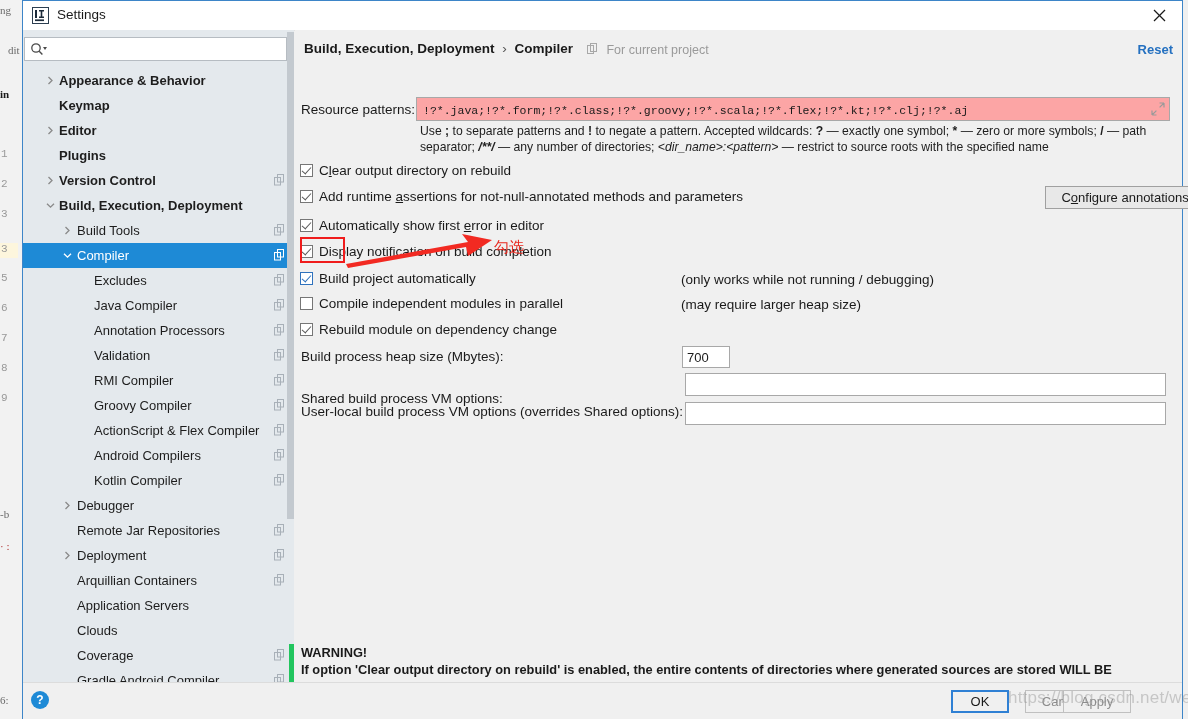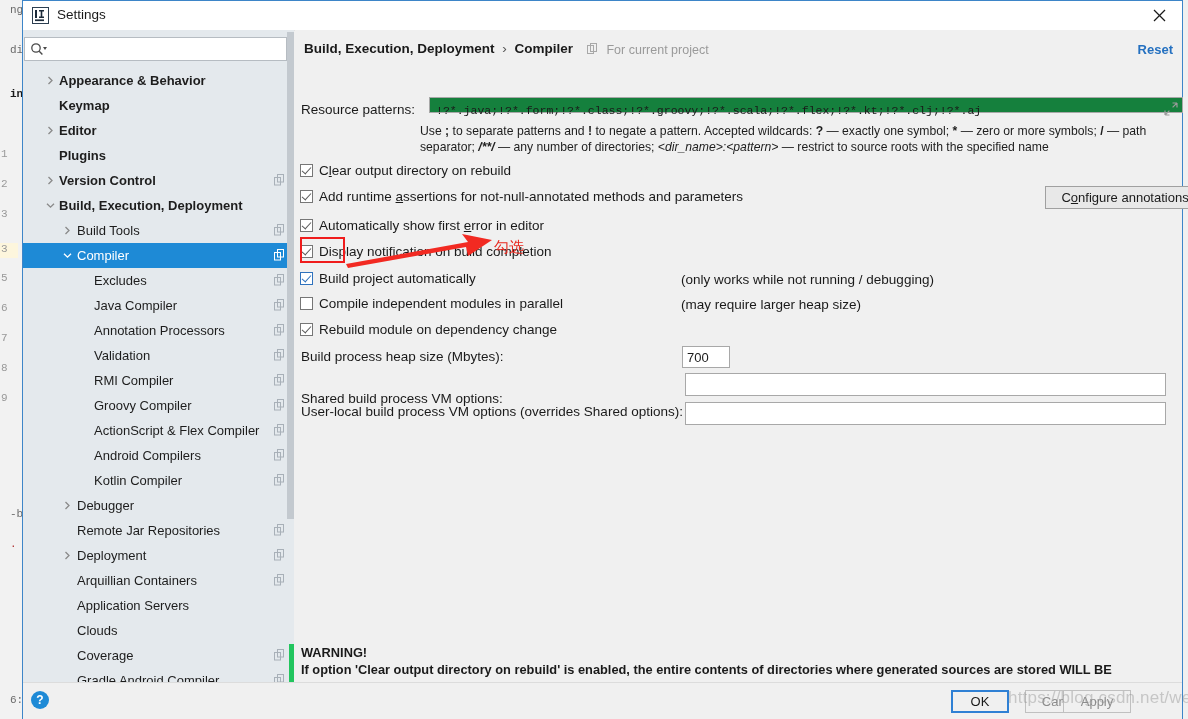--- a/index.html
+++ b/index.html
@@ -22,26 +22,25 @@
     background: #ffffff;
     overflow: hidden;
   }
   .ide-left-strip {
     position: absolute; left: 0; top: 0; width: 22px; height: 719px;
     background: #f2f2f2;
     border-right: 1px solid #c8c8c8;
   }
   .ide-frag {
     position: absolute;
-    font-family: Liberation Mono, monospace;
+    font-family: Liberation Serif, serif;
     font-size: 11px;
     color: #6a6a6a;
     white-space: nowrap;
     overflow: hidden;
-    padding-left: 10px;
   }
   .ide-frag.bold { font-weight: bold; color: #1a1a1a; }
   .ide-linenum {
     position: absolute; left: 1px;
     font-family: "Liberation Mono", monospace;
     font-size: 11px; color: #999;
   }
   .ide-hl { position: absolute; left: 0; width: 18px; height: 15px; background: #fdf6dd; }
   .ide-right-strip {
     position: absolute; right: 0; top: 0; width: 6px; height: 719px;
@@ -175,23 +174,23 @@
   .reset {
     position: absolute; right: 9px; top: 12px;
     font-size: 13px; font-weight: bold; color: #2470c0;
     cursor: pointer;
   }
   .rp-label {
     position: absolute; left: 6px; top: 72px;
     font-size: 13.5px; color: #1a1a1a;
   }
   .rp-field {
-    position: absolute; left: 134px; top: 67px;
-    width: 754px; height: 16px;
-    background: #15803d;
+    position: absolute; left: 121px; top: 67px;
+    width: 754px; height: 24px;
+    background: #fca5a5;
     border: 1px solid #a8a8a8;
     box-sizing: border-box;
   }
   .rp-input {
     position: absolute; left: 4px; top: 0;
     width: 722px; height: 22px;
     border: none; outline: none; background: transparent;
     font-family: "Liberation Mono", monospace;
     font-size: 11.5px; color: #1a1a1a;
   }
@@ -343,21 +342,21 @@
   }
 </style>
 </head>
 <body>
 
 <div id="root">
 
   <div class="ide-bg">
     <div class="ide-left-strip">
       <div class="ide-frag" style="left:0px; top:4px;">ng</div>
-      <div class="ide-frag" style="left:0px; top:44px;">dit</div>
+      <div class="ide-frag" style="left:8px; top:44px;">dit</div>
       <div class="ide-frag bold" style="left:0px; top:88px;">in</div>
       <div class="ide-frag" style="left:0px; top:112px;margin-left:48px;">Te</div>
       <div class="ide-hl" style="top:243px;"></div>
       <div class="ide-linenum" style="top:148px;">1</div>
       <div class="ide-linenum" style="top:178px;">2</div>
       <div class="ide-linenum" style="top:208px;">3</div>
       <div class="ide-linenum" style="top:243px;">3</div>
       <div class="ide-linenum" style="top:272px;">5</div>
       <div class="ide-linenum" style="top:302px;">6</div>
       <div class="ide-linenum" style="top:332px;">7</div>

